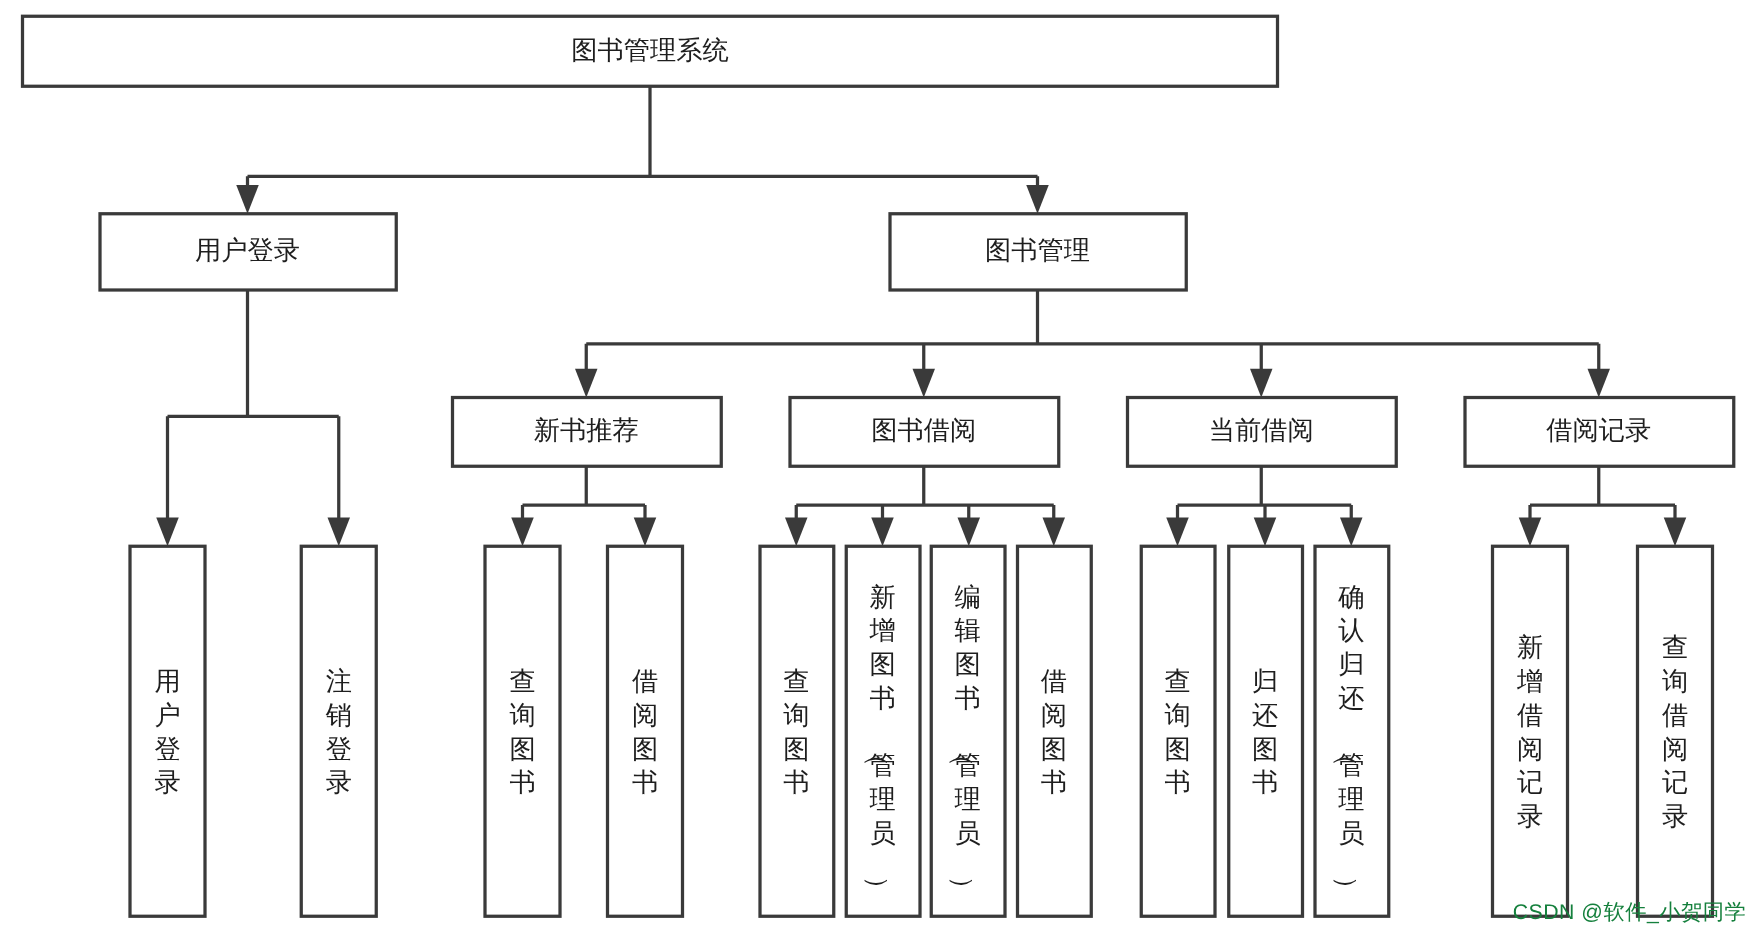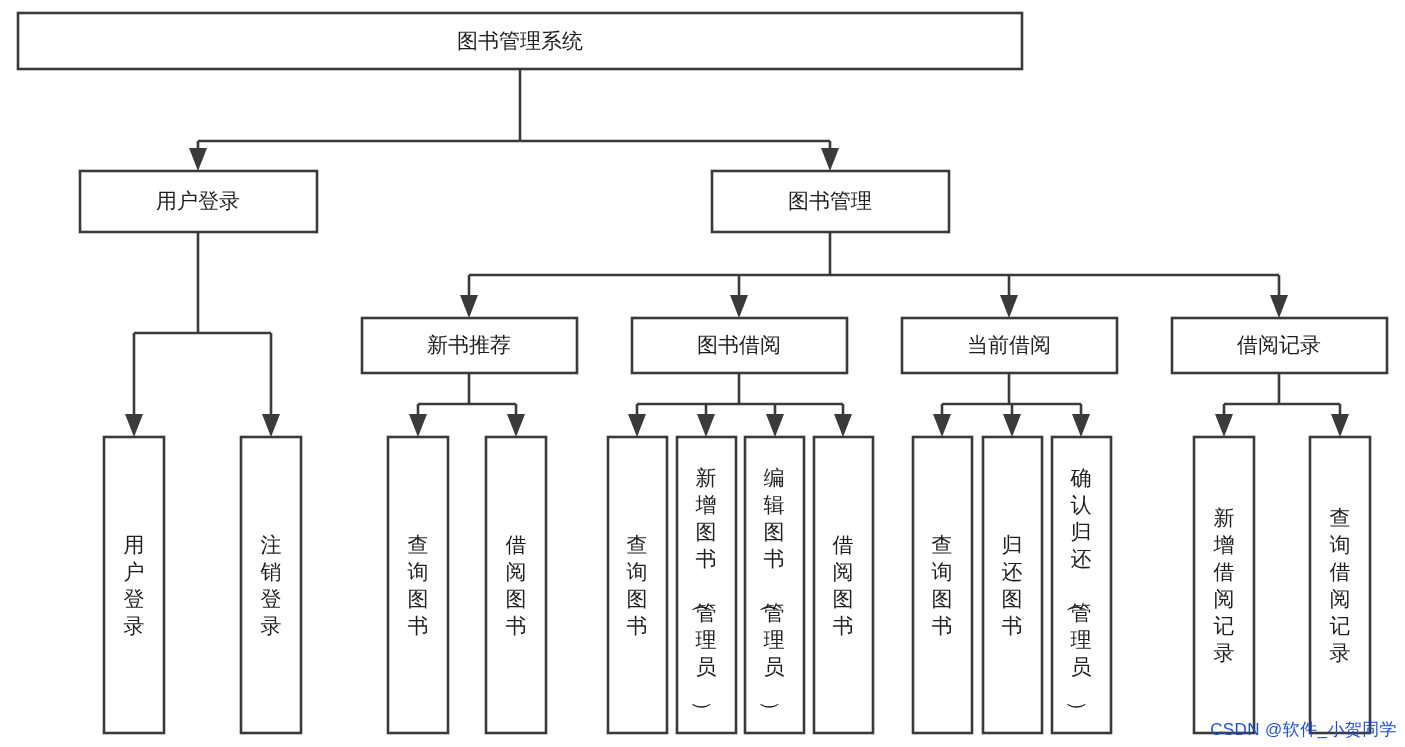--- a/index.html
+++ b/index.html
@@ -55,21 +55,21 @@
     font-size: 21px;
     fill: #1e1e1e;
     text-anchor: middle;
   }
   .watermark {
     position: absolute;
     right: 8px;
     bottom: 6px;
     font-family: "Liberation Sans", "DejaVu Sans", sans-serif;
     font-size: 17px;
-    color: #1d4ed8;
+    color: #15803d;
     letter-spacing: 0.4px;
     white-space: nowrap;
     user-select: none;
   }
 </style>
 </head>
 <body>
 
 <div id="diagram-root">
 

